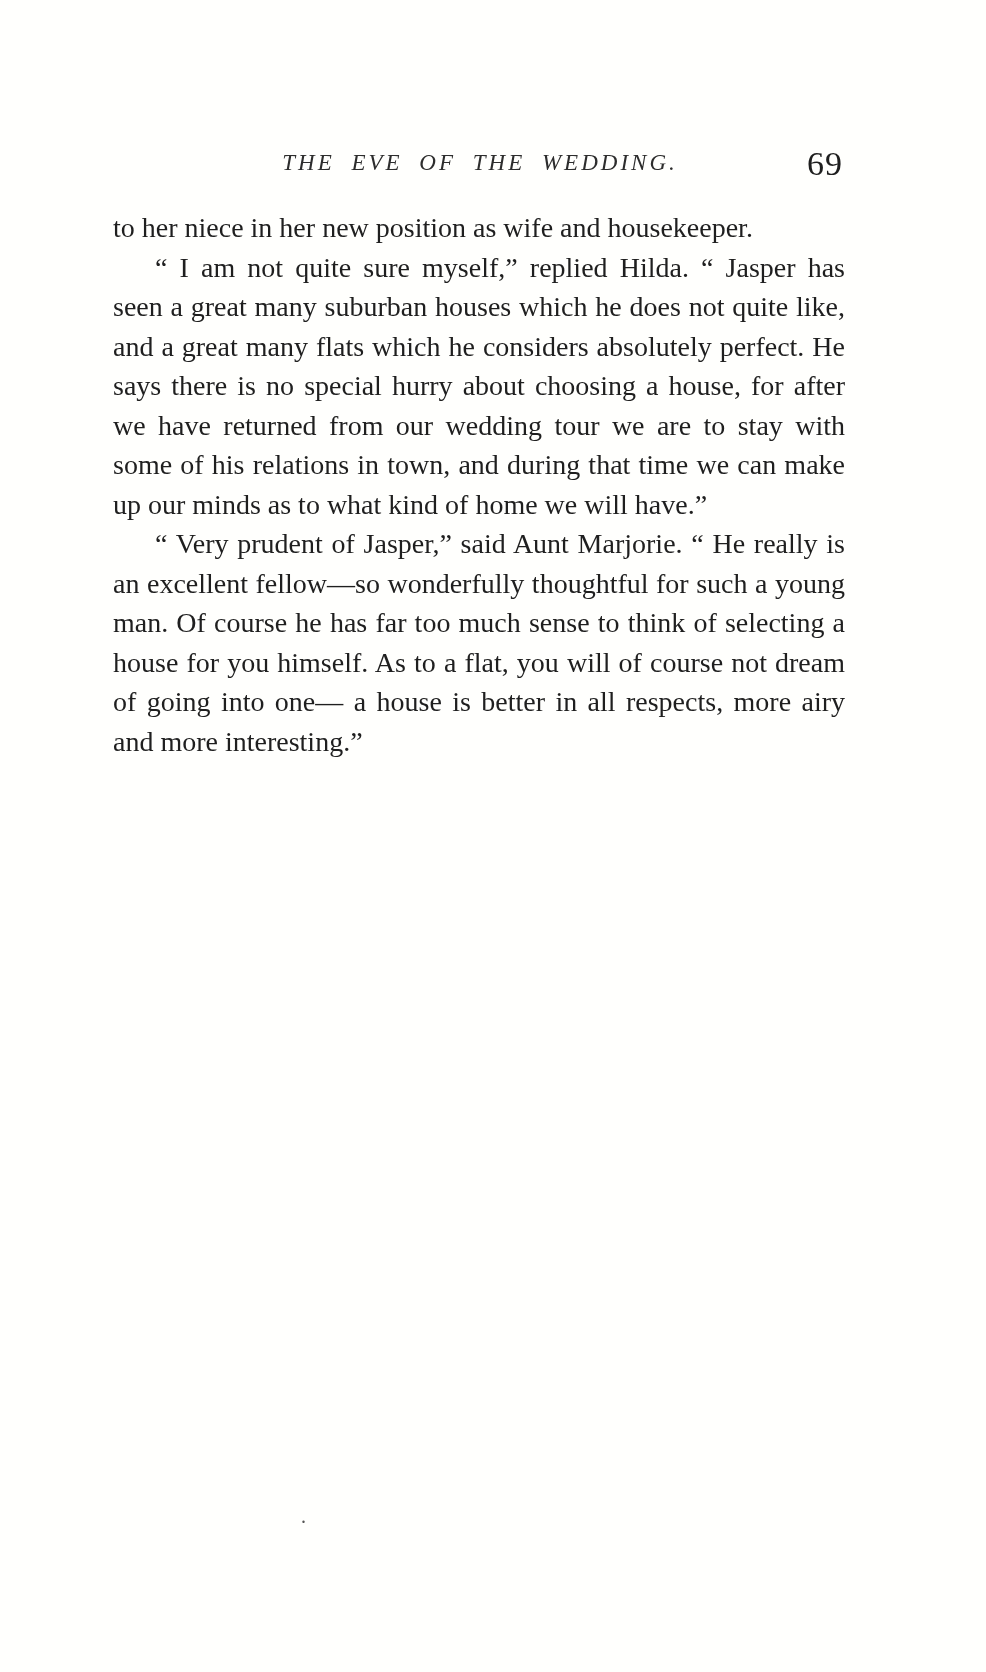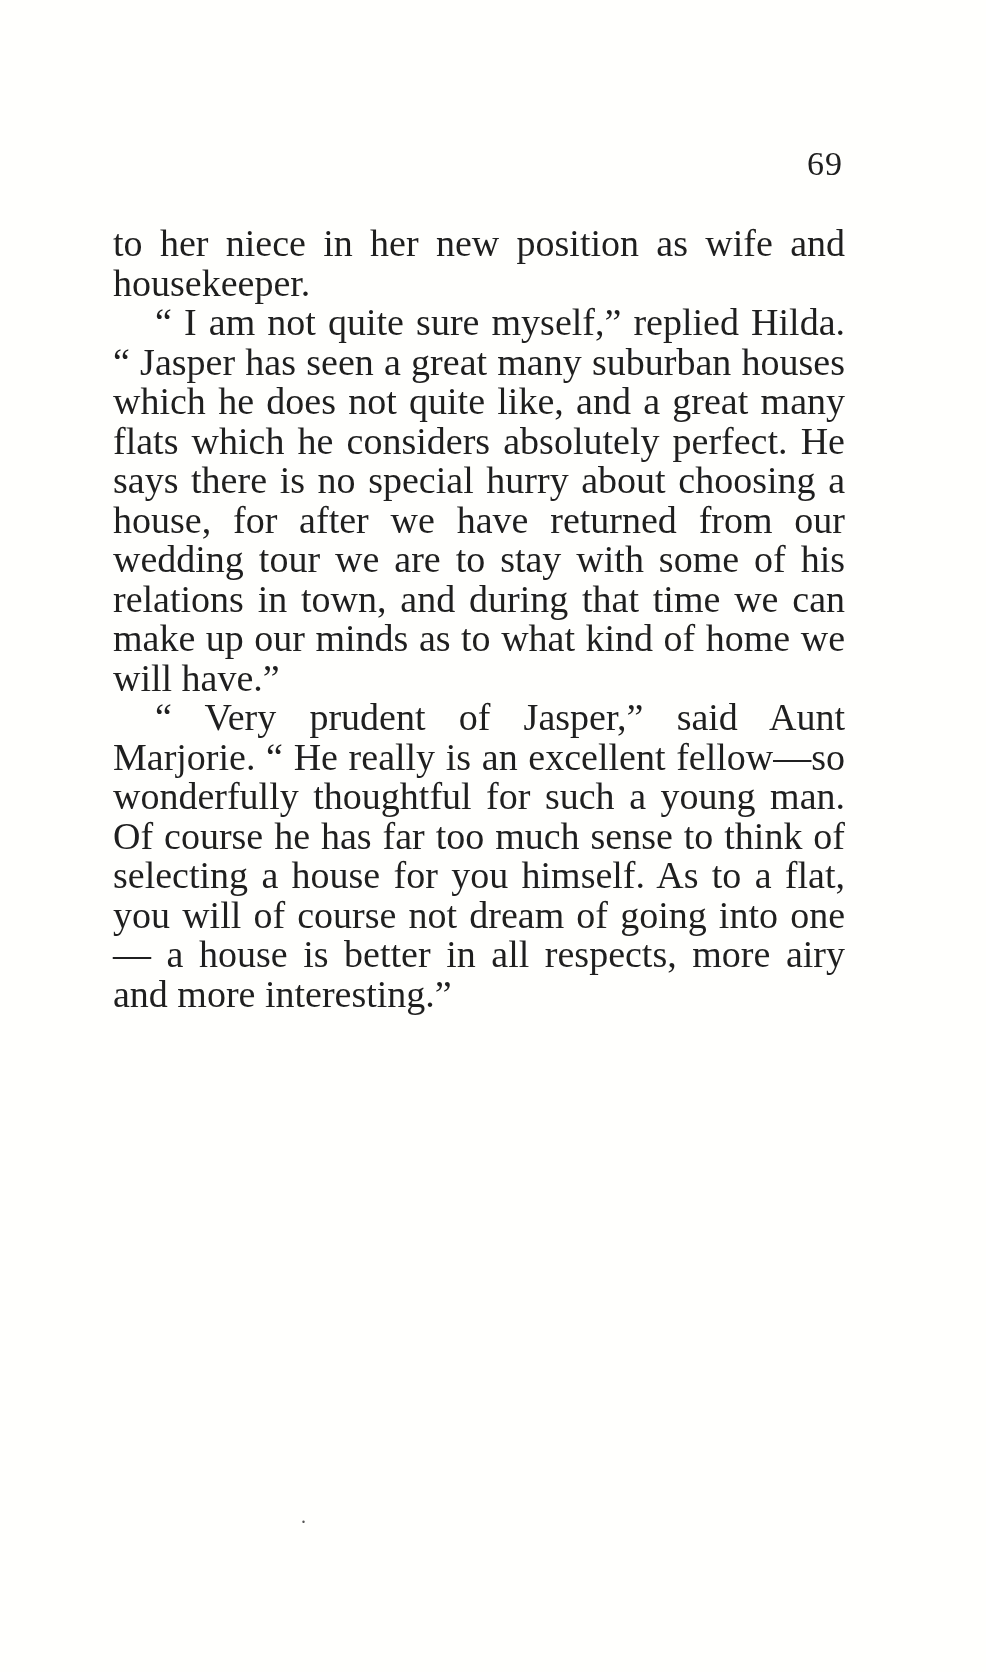--- a/index.html
+++ b/index.html
@@ -34,24 +34,24 @@
     right: 2px;
     top: -5px;
     font-style: normal;
     font-size: 34px;
     letter-spacing: 1px;
     word-spacing: normal;
     color: #1e1e1e;
   }
   .content {
     position: absolute;
-    top: 224px;
+    top: 208px;
     left: 113px;
     width: 732px;
-    font-size: 38px;
+    font-size: 28px;
     line-height: 39.5px;
     text-align: justify;
     color: #1f1f1f;
   }
   .content p {
     margin: 0;
     padding: 0;
     text-indent: 42px;
   }
   .content p.noindent {
@@ -68,20 +68,21 @@
     color: #555555;
     line-height: 20px;
   }
 </style>
 </head>
 <body>
 
 <div class="page">
 
   <div class="header">
+    <span class="header-title">THE EVE OF THE WEDDING.</span>
     <span class="page-number">69</span>
   </div>
 
   <div class="content">
     <p class="noindent">to her niece in her new position as wife and housekeeper.</p>
     <p>“ I am not quite sure myself,” replied Hilda. “ Jasper has seen a great many suburban houses which he does not quite like, and a great many flats which he considers absolutely perfect. He says there is no special hurry about choosing a house, for after we have returned from our wedding tour we are to stay with some of his relations in town, and during that time we can make up our minds as to what kind of home we will have.”</p>
     <p>“ Very prudent of Jasper,” said Aunt Marjorie. “ He really is an excellent fellow—so wonderfully thoughtful for such a young man. Of course he has far too much sense to think of selecting a house for you himself. As to a flat, you will of course not dream of going into one— a house is better in all respects, more airy and more interesting.”</p>
   </div>
 
   <span class="artifact">.</span>

